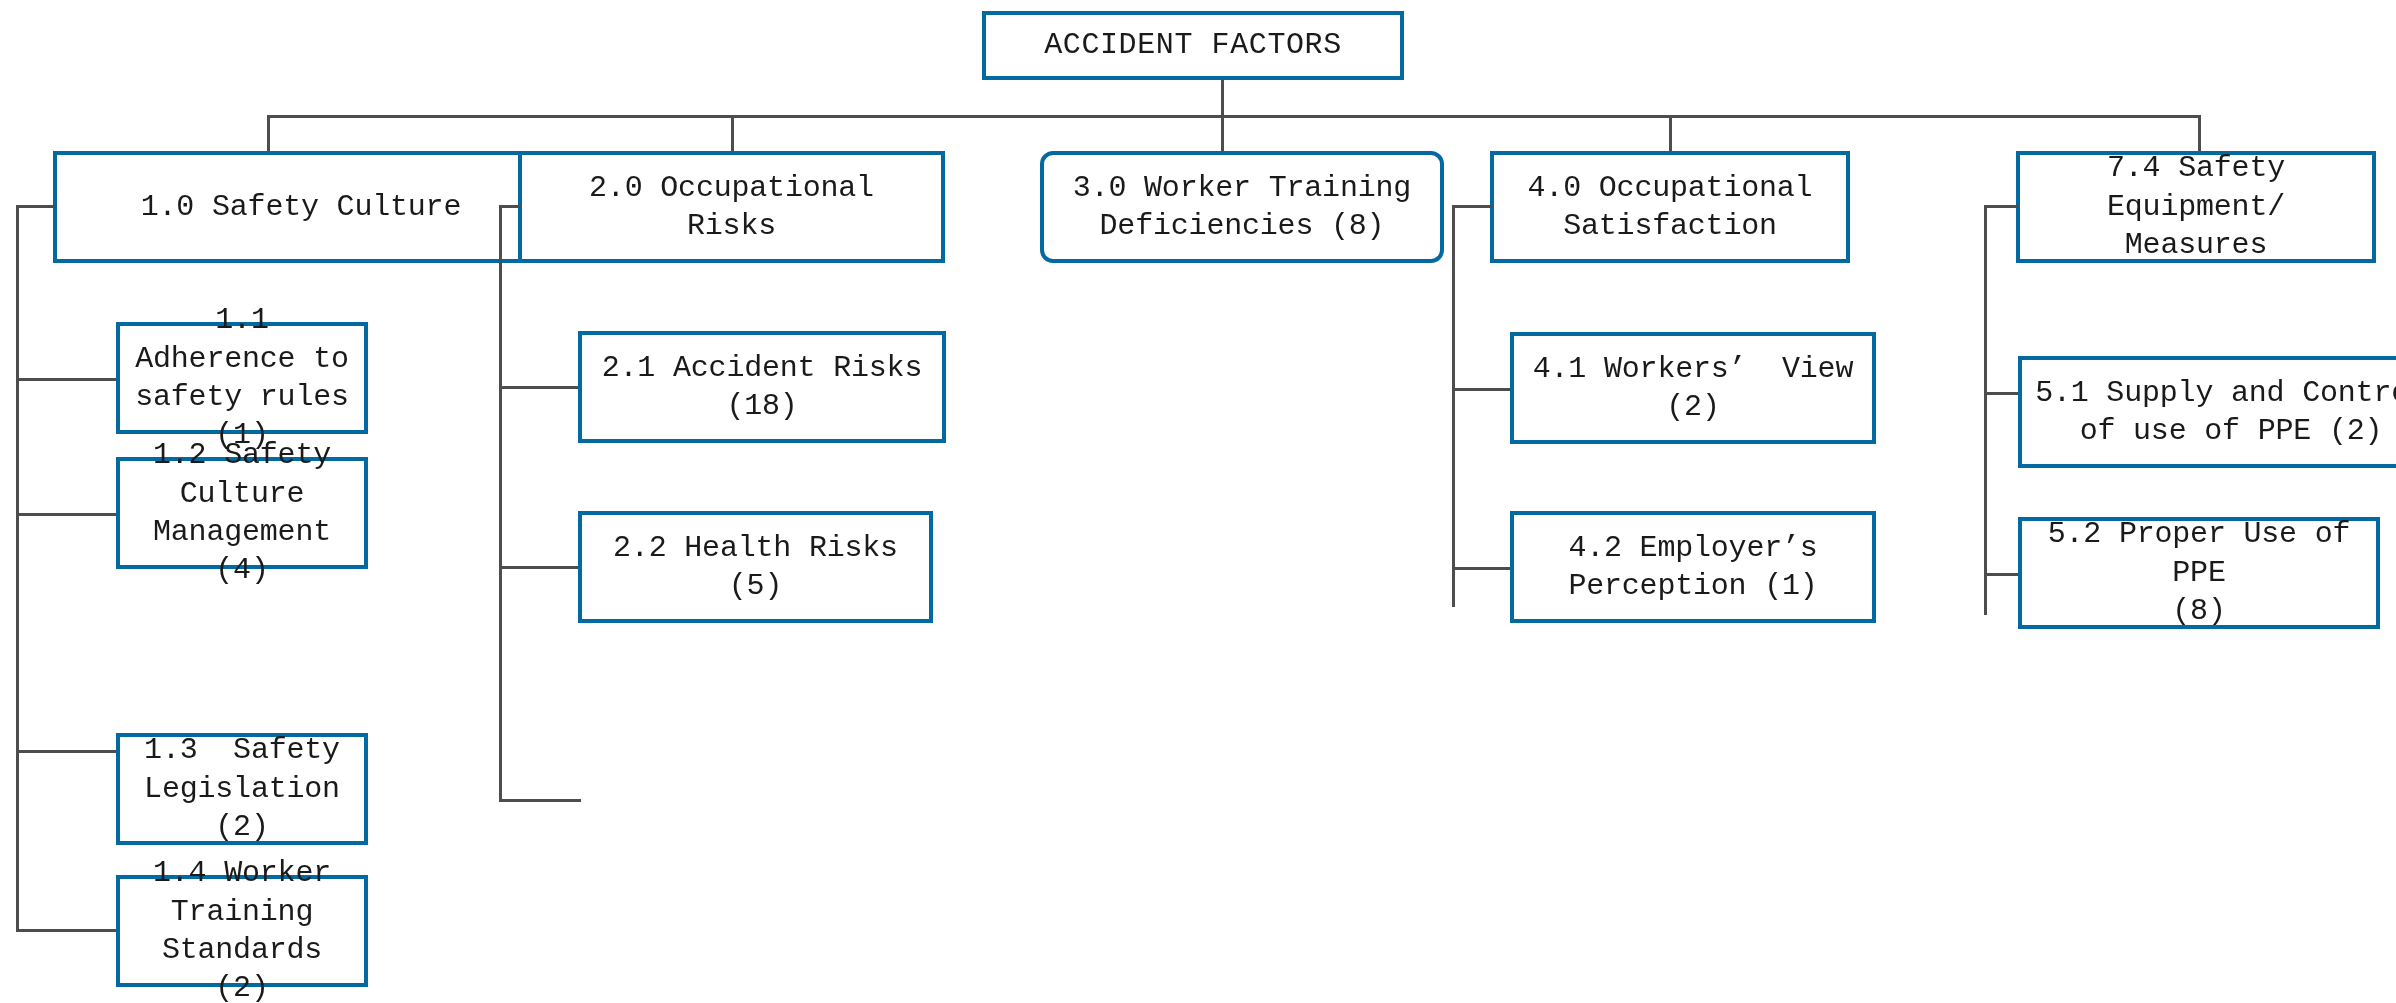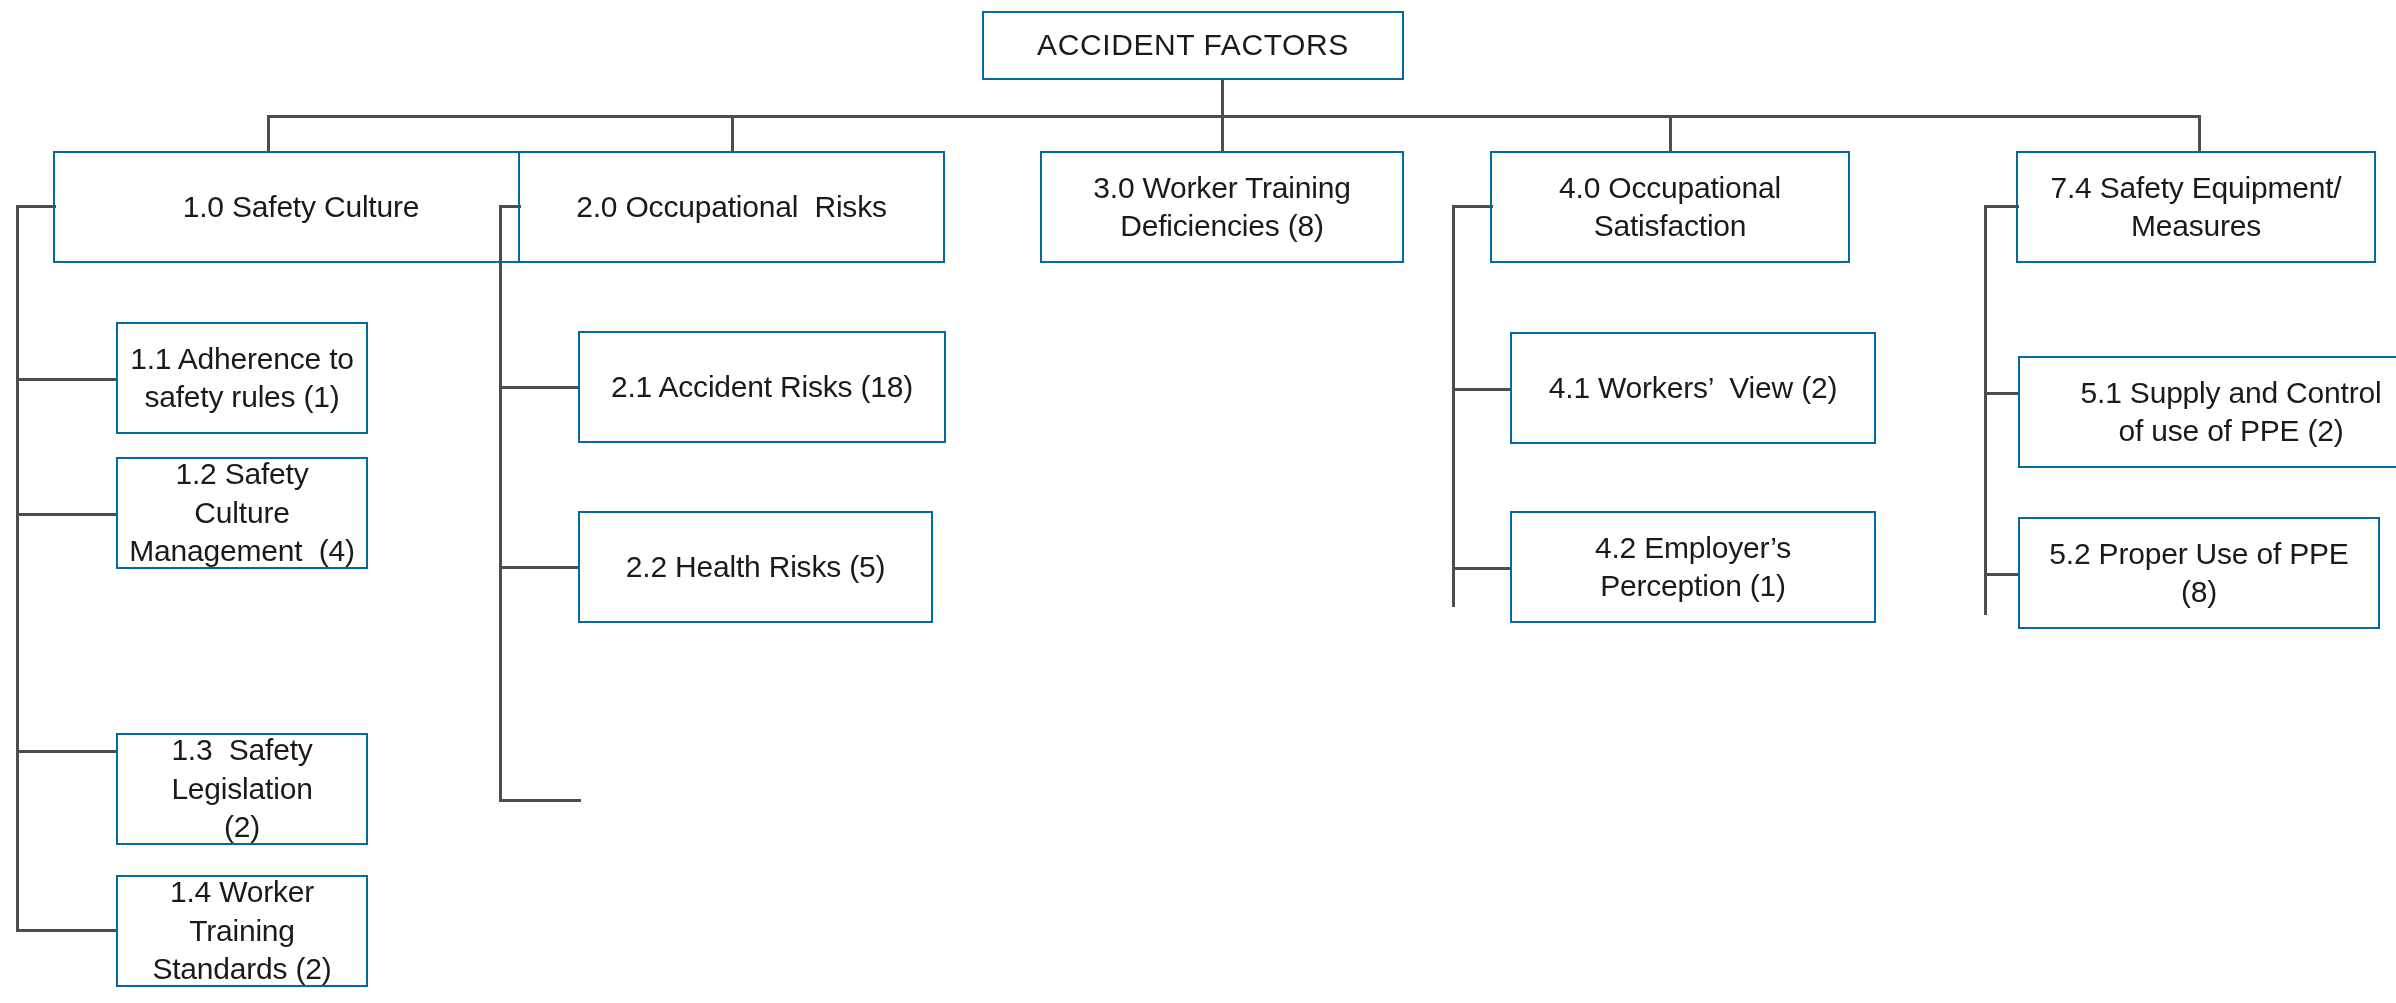--- a/index.html
+++ b/index.html
@@ -14,33 +14,34 @@
   #canvas {
     position: relative;
     width: 2396px;
     height: 1003px;
     background: #ffffff;
     overflow: hidden;
   }
   .node {
     position: absolute;
     box-sizing: border-box;
-    border: 2px solid #0369a1;
+    border: 4px solid #0369a1;
     background: #ffffff;
     display: flex;
     align-items: center;
     justify-content: center;
     text-align: center;
     color: #1a1a1a;
     font-size: 30px;
     line-height: 1.28;
     letter-spacing: -0.2px;
     padding: 4px 10px;
     white-space: pre-wrap;
     font-weight: 400;
+    font-family: Liberation Mono, monospace;
   }
   .node.root {
     font-size: 30px;
     letter-spacing: 0.6px;
   }
   .conn {
     position: absolute;
     background: #4d4d4d;
   }
   .conn.h { height: 3px; }
@@ -92,21 +93,21 @@
 
   <div class="conn h" style="left:499px; top:386px; width:82px;"></div>
   <div class="conn h" style="left:499px; top:566px; width:82px;"></div>
   <div class="conn h" style="left:499px; top:799px; width:82px;"></div>
 
   <div class="node" style="left:578px; top:331px; width:368px; height:112px;">2.1 Accident Risks (18)</div>
 
   <div class="node" style="left:578px; top:511px; width:355px; height:112px;">2.2 Health Risks (5)</div>
 
 
-  <div class="node" style="left:1040px; top:151px; width:364px; height:112px;">3.0 Worker Training
+  <div class="node" style="left:1040px; top:151px; width:404px; height:112px;border-radius:13px;">3.0 Worker Training
 Deficiencies (8)</div>
 
   <div class="node" style="left:1490px; top:151px; width:360px; height:112px;">4.0 Occupational
 Satisfaction</div>
 
   <div class="conn v" style="left:1452px; top:205px; height:402px;"></div>
   <div class="conn h" style="left:1452px; top:205px; width:41px;"></div>
 
   <div class="conn h" style="left:1452px; top:388px; width:61px;"></div>
   <div class="conn h" style="left:1452px; top:567px; width:61px;"></div>

